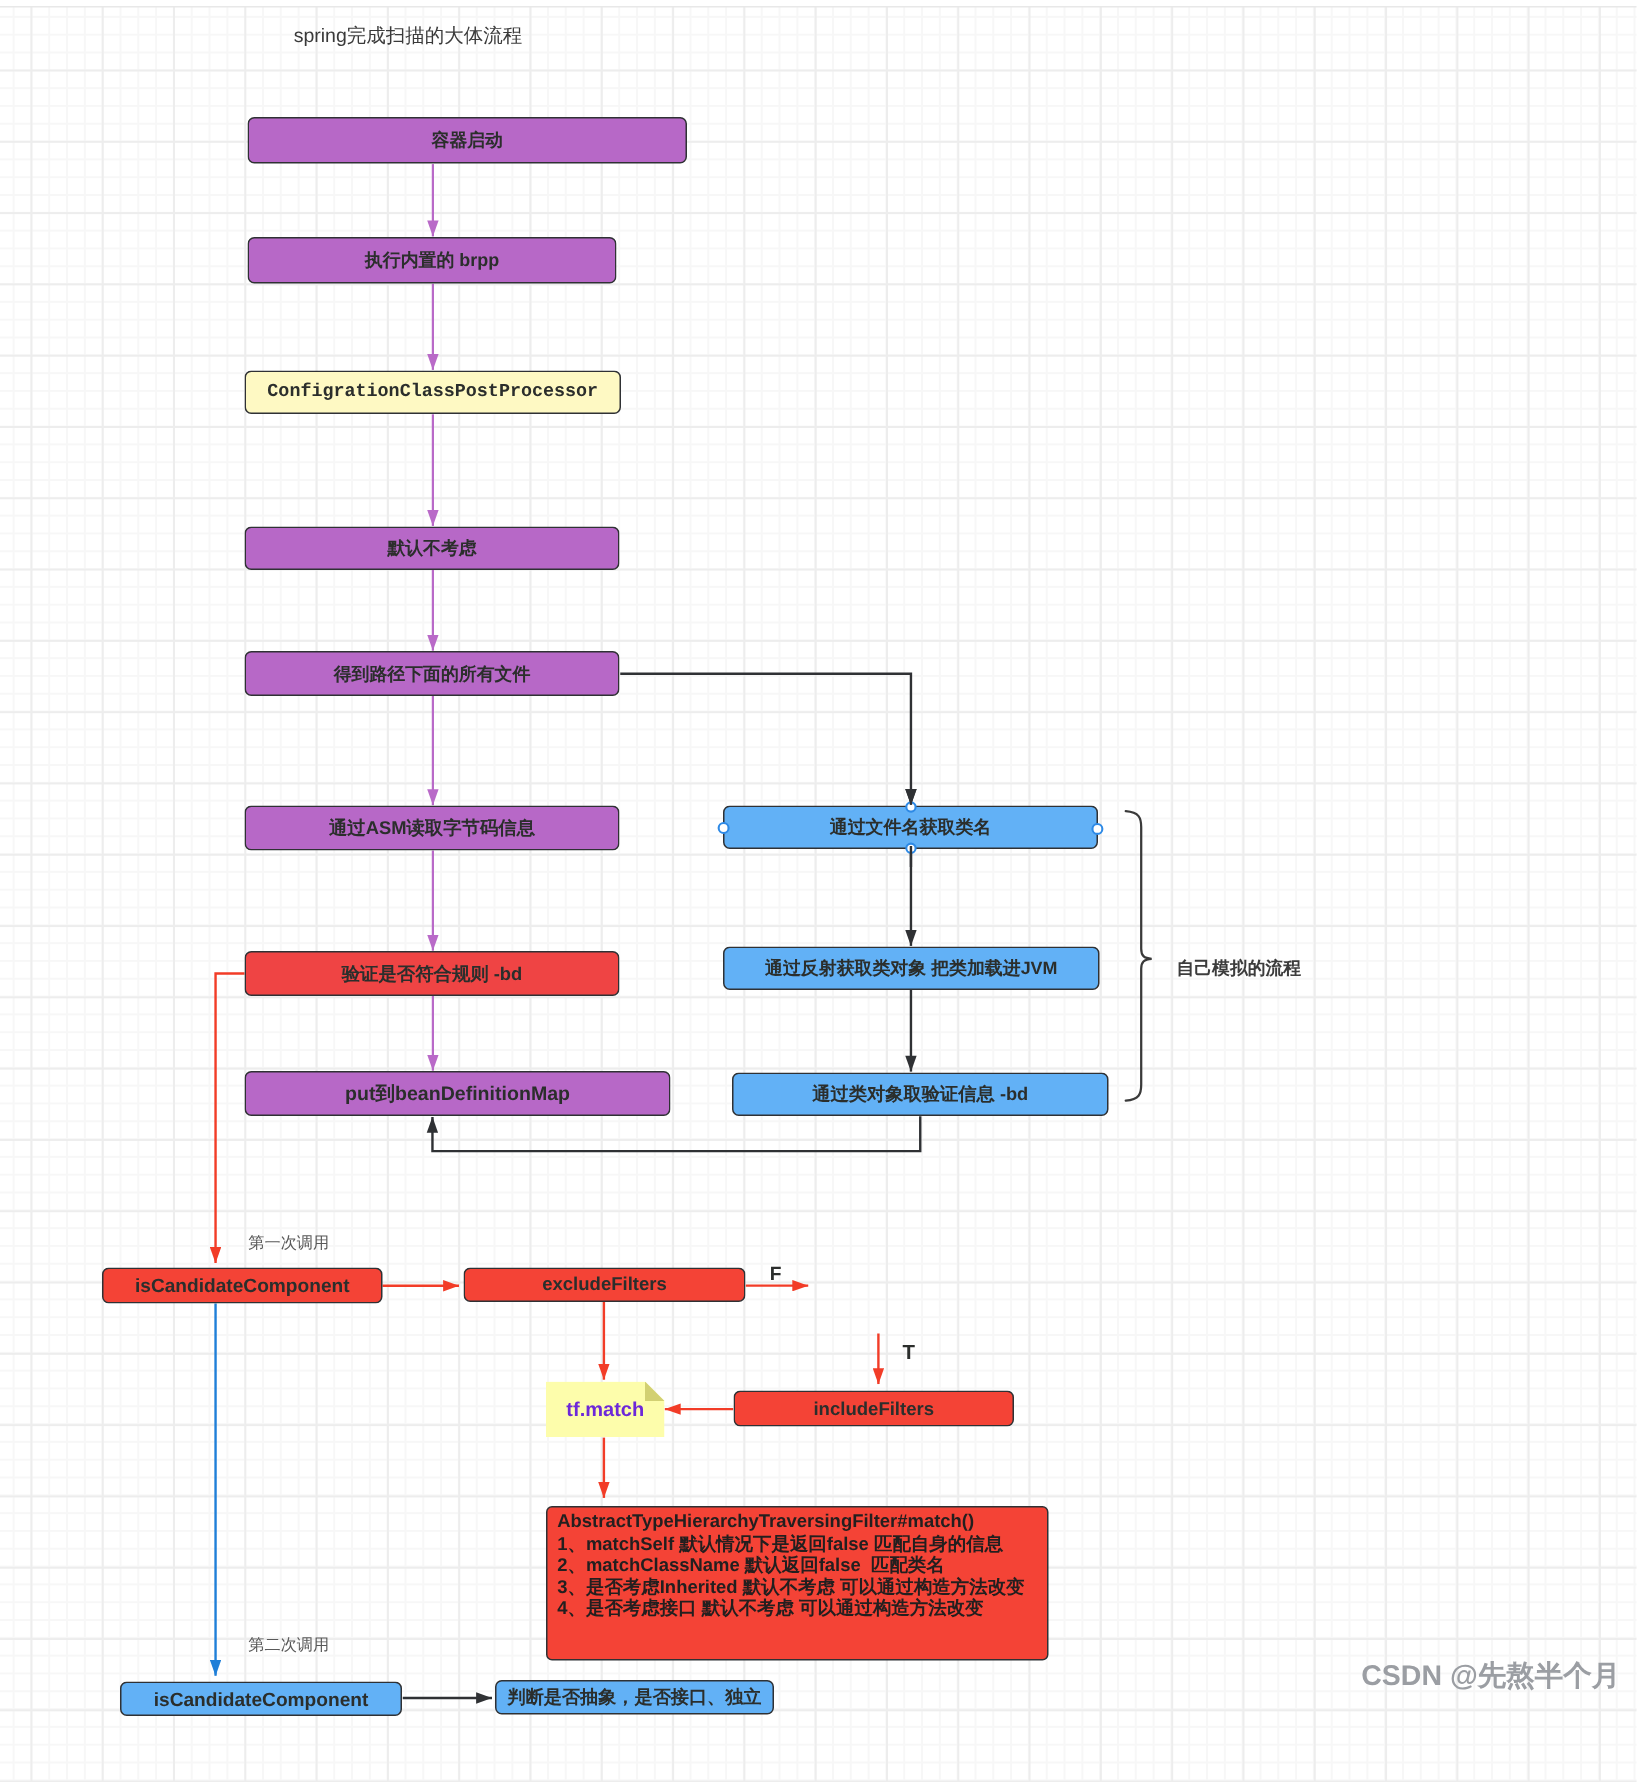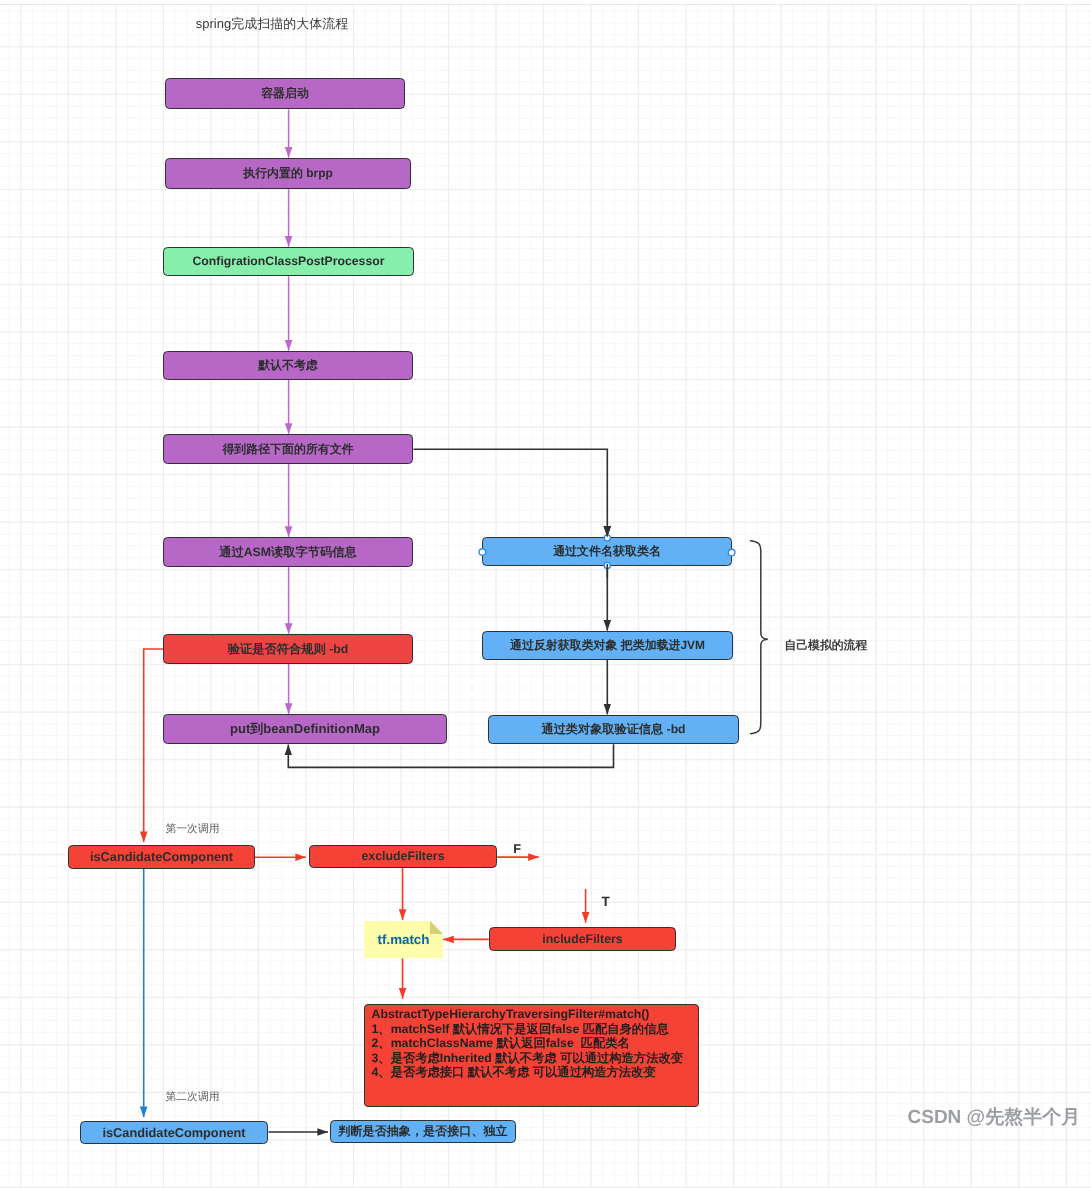--- a/index.html
+++ b/index.html
@@ -15,21 +15,21 @@
       linear-gradient(to right,#f7f7f7 1px,transparent 1px),
       linear-gradient(to bottom,#f7f7f7 1px,transparent 1px);
     background-size:47.54px 47.54px,47.54px 47.54px,11.885px 11.885px,11.885px 11.885px;
     background-position:20.3px -5.2px,20.3px -5.2px,8.4px 6.6px,8.4px 6.6px;}
   #canvas-top{position:absolute;left:0;top:4px;width:1091px;height:1px;background:#e8e8e8;}
   #edges{position:absolute;left:0;top:0;width:1091px;height:1188px;overflow:visible;}
   .node{position:absolute;box-sizing:border-box;display:flex;align-items:center;
         justify-content:center;text-align:center;border:1.8px solid #2f3134;transform:translateZ(0);
         border-radius:4.5px;font-weight:bold;color:#2b2e2c;line-height:1.2;}
   .note{position:absolute;box-sizing:border-box;display:flex;align-items:center;
-        justify-content:center;text-align:right;font-weight:bold;color:#0369a1;transform:translateZ(0);}
+        justify-content:center;text-align:right;font-weight:bold;color:#6d28d9;transform:translateZ(0);}
   .diamond-wrap{position:absolute;}
   .diamond-txt{position:absolute;left:0;top:0;width:100%;height:100%;
         display:flex;align-items:center;justify-content:center;text-align:center;
         font-weight:bold;color:#2b2e2c;line-height:1.25;transform:translateZ(0);
         padding-top:5px;box-sizing:border-box;}
   .lbl{position:absolute;white-space:nowrap;font-weight:bold;color:#2b2e2c;transform:translateZ(0);}
   #title{position:absolute;font-weight:normal;color:#3a3a3a;white-space:nowrap;transform:translateZ(0);}
   #wm{position:absolute;color:#9b9ea3;white-space:nowrap;transform:translateZ(0);}
   #detail{position:absolute;box-sizing:border-box;border:1.8px solid #2f3134;
      border-radius:4px;background:#f44336;color:#231f1f;font-weight:bold;transform:translateZ(0);}
@@ -83,27 +83,27 @@
       <path d="M497.2,857.1 L538.8,857.1"></path>
       <path d="M585.6,889 L585.6,922.7"></path>
       <path d="M488.8,939.4 L443.2,939.4"></path>
       <path d="M402.6,868 L402.6,919.8"></path>
       <path d="M402.6,958.4 L402.6,998.6"></path>
     </g>
 
     <path d="M143.7,869 L143.7,1117.2" fill="none" stroke="#1f7fd8" stroke-width="1.6" marker-end="url(#ab)"></path>
   </svg>
 
-  <div class="node" style="left:165px;top:78px;width:240px;height:31px;background:#b768c7;font-size:11.9px;">
+  <div class="node" style="left:165px;top:78px;width:293px;height:31px;background:#b768c7;font-size:11.9px;">
     <span>容器启动</span>
     </div>
   <div class="node" style="left:165px;top:158px;width:246px;height:31px;background:#b768c7;font-size:11.95px;">
     <span>执行内置的 brpp</span>
     </div>
-  <div class="node" style="left:163px;top:247px;width:251px;height:29px;background:#86efac;font-size:12.25px;">
+  <div class="node" style="left:163px;top:247px;width:251px;height:29px;background:#fef9c3;font-size:12.25px;font-family:Liberation Mono, monospace;">
     <span>ConfigrationClassPostProcessor</span>
     </div>
   <div class="node" style="left:163px;top:351px;width:250px;height:29px;background:#b768c7;font-size:11.9px;">
     <span>默认不考虑</span>
     </div>
   <div class="node" style="left:163px;top:434px;width:250px;height:30px;background:#b768c7;font-size:11.93px;">
     <span>得到路径下面的所有文件</span>
     </div>
   <div class="node" style="left:163px;top:537px;width:250px;height:30px;background:#b768c7;font-size:12.25px;">
     <span>通过ASM读取字节码信息</span>

